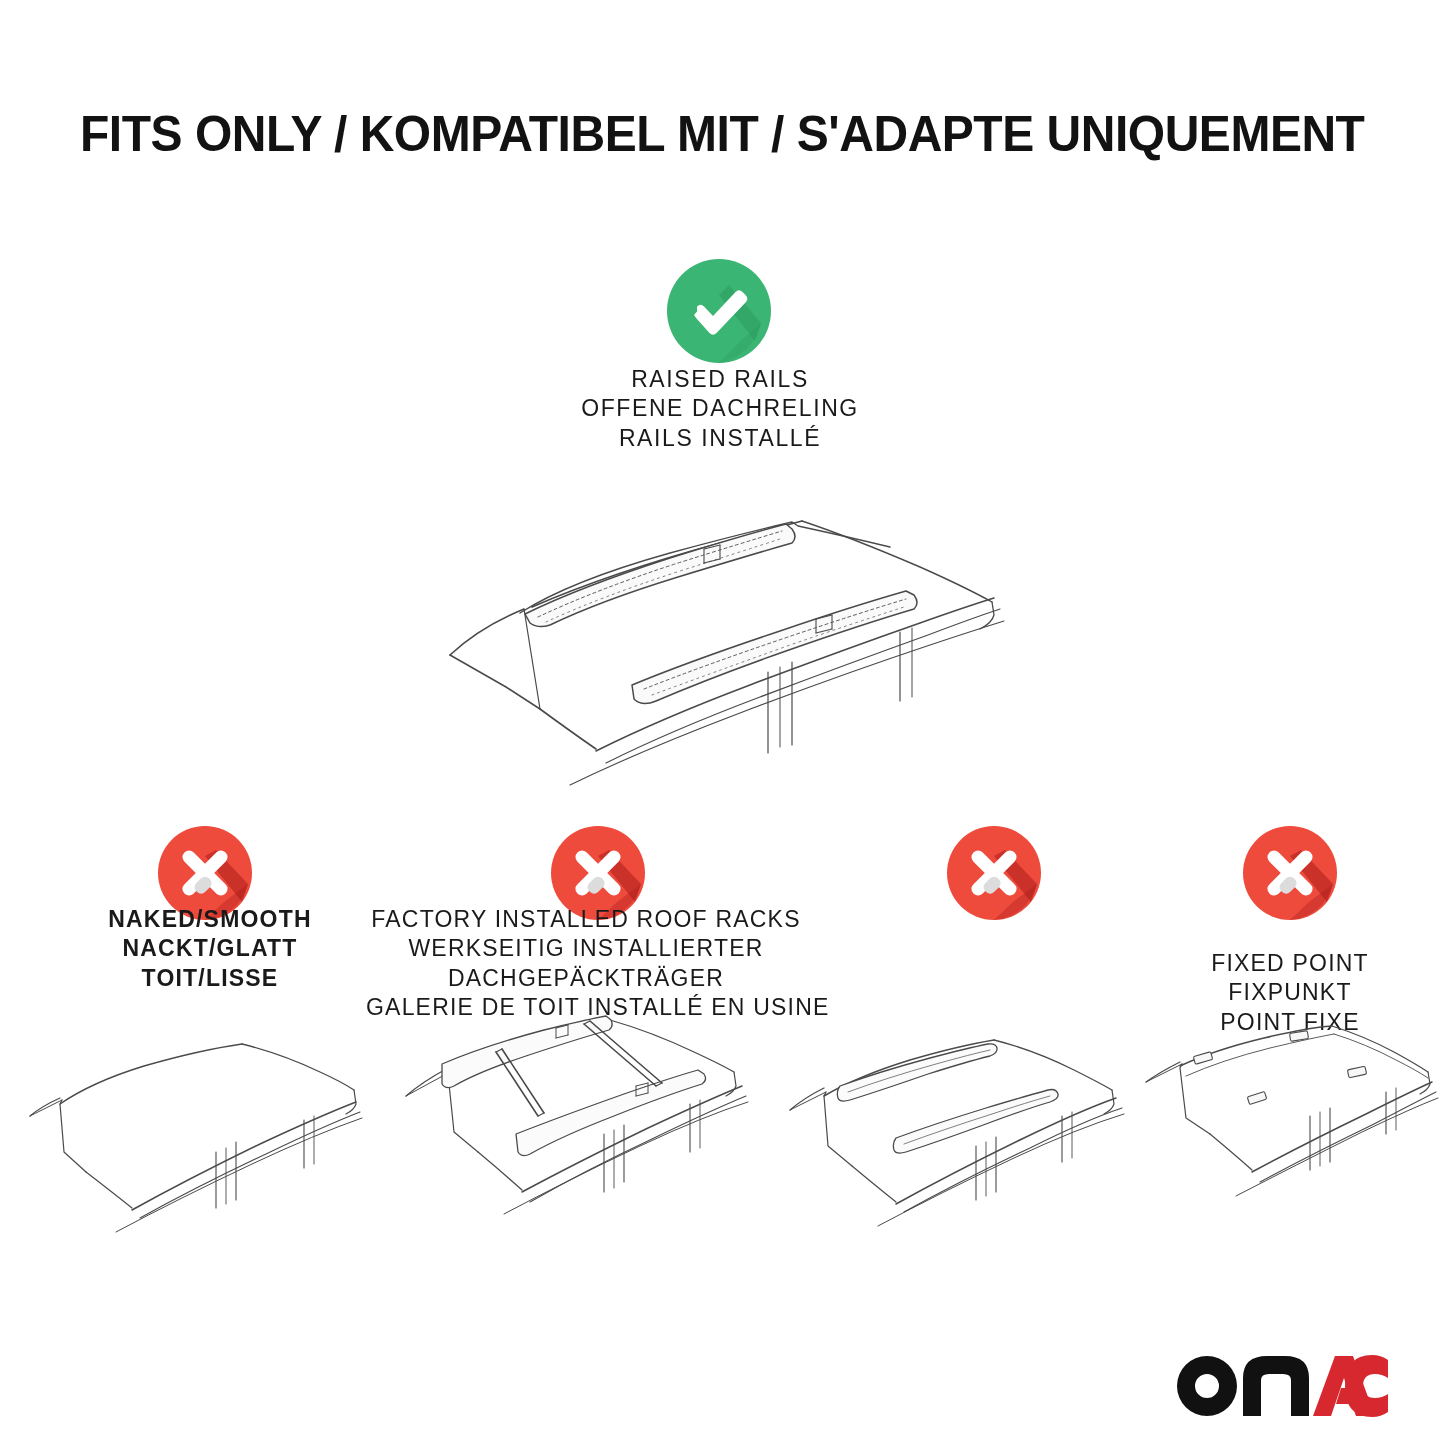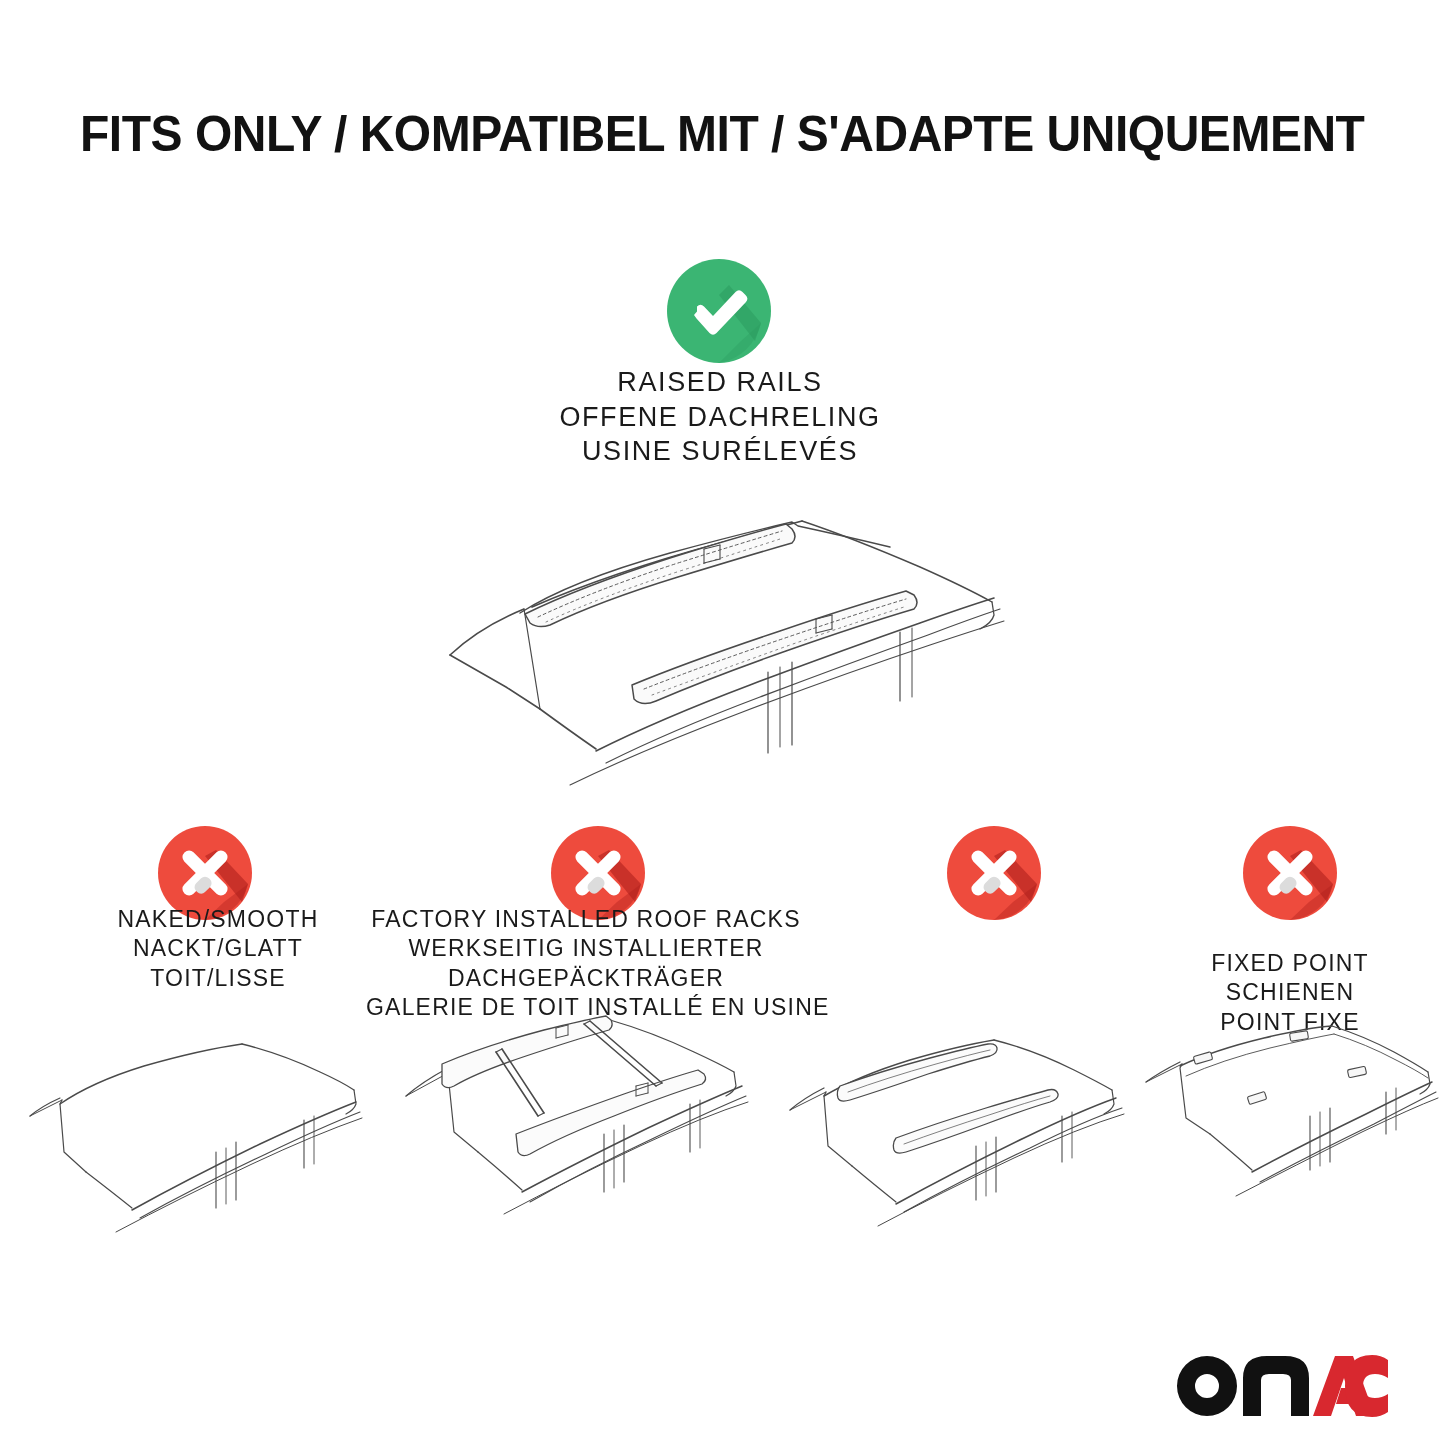--- a/index.html
+++ b/index.html
@@ -34,21 +34,21 @@
     text-align:center;
     color:#1a1a1a;
     font-family:"Liberation Sans", sans-serif;
     font-weight:normal;
     line-height:1.28;
     letter-spacing:1.2px;
     white-space:nowrap;
   }
   .caption .ln { display:block; }
 
-  #ok-caption { font-size:27px; letter-spacing:1.6px;text-align:center; }
+  #ok-caption { font-size:23px; letter-spacing:1.6px;text-align:center; }
 
   .no-caption { font-size:23px; }
 
   
   .illus { position:absolute; }
   .illus svg { display:block; }
 
   
   #logo { position:absolute; left:1173px; top:1352px; width:215px; height:70px; }
   #logo svg { display:block; }
@@ -66,21 +66,21 @@
       <path d="M56 40 L66 30 L98 68 L92 86 Z" fill="#2c9b5f" opacity="0.55"></path>
       <path d="M78 86 L98 68 A52 52 0 0 1 56 108 Z" fill="#2c9b5f" opacity="0.35"></path>
       <path d="M34 56.5 L31 60 L33.5 63.5 L46.5 78 Q50 81.5 53.5 78 L83 47 Q86 43.5 82.5 40 L79.5 37 Q76 33.5 72.5 37 L50 61 L41 51.5 Q37.5 48 34 51.5 Z" fill="#ffffff"></path>
       <path d="M50 61 L53.5 78 Q50 81.5 46.5 78 L39 69 Z" fill="#e9e9e9" opacity="0.0"></path>
     </svg>
   </div>
 
   <div class="caption" id="ok-caption" style="left:345px; top:365px; width:750px;">
     <span class="ln">RAISED RAILS</span>
     <span class="ln">OFFENE DACHRELING</span>
-    <span class="ln">USINE SURÉLEVÉS</span>
+    <span class="ln">RAILS INSTALLÉ</span>
   </div>
 
   <div class="illus" style="left:420px; top:495px; width:600px; height:300px;">
     <svg width="600" height="300" viewBox="0 0 600 300" fill="none" stroke="#4a4a4a" stroke-width="1.6" stroke-linecap="round" stroke-linejoin="round">
 
       <path d="M100 118 Q150 86 250 58 Q320 39 372 27 L378 31 Q420 40 470 52" stroke-width="1.4"></path>
       <path d="M30 160 Q60 132 104 114"></path>
       <path d="M30 160 L86 192 L120 214"></path>
       <path d="M120 214 Q150 236 176 254"></path>
 
@@ -121,21 +121,21 @@
       <circle cx="51" cy="51" r="47" fill="#ee4b3d"></circle>
       <path d="M51 34 L62 28 L94 62 L88 80 Z" fill="#b01f1c" opacity="0.6"></path>
       <path d="M70 80 L94 62 A47 47 0 0 1 51 98 Z" fill="#b01f1c" opacity="0.4"></path>
       <g fill="#ffffff">
         <rect x="44.5" y="22" width="13" height="58" rx="6.2" transform="rotate(45 51 51)"></rect>
         <rect x="44.5" y="22" width="13" height="58" rx="6.2" transform="rotate(-45 51 51)"></rect>
       </g>
       <rect x="52" y="52" width="12.5" height="18" rx="5.5" fill="#dcdcdc" transform="rotate(45 51 51)"></rect>
     </svg>
   </div>
-  <div class="caption no-caption" style="left:48px; top:905px; width:340px;">
+  <div class="caption no-caption" style="left:40px; top:905px; width:340px;font-weight:bold;">
     <span class="ln">NAKED/SMOOTH</span>
     <span class="ln">NACKT/GLATT</span>
     <span class="ln">TOIT/LISSE</span>
   </div>
   <div class="illus" style="left:20px; top:1020px; width:350px; height:220px;">
     <svg width="350" height="220" viewBox="0 0 350 220" fill="none" stroke="#4a4a4a" stroke-width="1.4" stroke-linecap="round" stroke-linejoin="round">
       <path d="M40 84 Q72 62 124 46 Q180 30 222 24" stroke-width="1.5"></path>
       <path d="M222 24 Q262 34 300 52 Q322 62 334 70" stroke-width="1.3"></path>
       <path d="M10 96 Q22 86 40 78" stroke-width="1.2"></path>
       <path d="M10 96 L42 80" stroke-width="1.0"></path>
@@ -255,21 +255,21 @@
       <path d="M70 80 L94 62 A47 47 0 0 1 51 98 Z" fill="#b01f1c" opacity="0.4"></path>
       <g fill="#ffffff">
         <rect x="44.5" y="22" width="13" height="58" rx="6.2" transform="rotate(45 51 51)"></rect>
         <rect x="44.5" y="22" width="13" height="58" rx="6.2" transform="rotate(-45 51 51)"></rect>
       </g>
       <rect x="52" y="52" width="12.5" height="18" rx="5.5" fill="#dcdcdc" transform="rotate(45 51 51)"></rect>
     </svg>
   </div>
   <div class="caption no-caption" style="left:1150px; top:949px; width:280px;">
     <span class="ln">FIXED POINT</span>
-    <span class="ln">SCHIENEN</span>
+    <span class="ln">FIXPUNKT</span>
     <span class="ln">POINT FIXE</span>
   </div>
   <div class="illus" style="left:1140px; top:1020px; width:300px; height:220px;">
     <svg width="300" height="220" viewBox="0 0 300 220" fill="none" stroke="#4a4a4a" stroke-width="1.4" stroke-linecap="round" stroke-linejoin="round">
       <path d="M40 46 Q74 30 124 18 Q166 8 192 6" stroke-width="1.5"></path>
       <path d="M192 6 Q224 16 254 32 Q276 44 288 52" stroke-width="1.3"></path>
       <path d="M6 62 Q20 52 40 42" stroke-width="1.2"></path>
       <path d="M6 62 L42 44" stroke-width="1.0"></path>
       <path d="M42 44 L40 48 L46 98 L70 114" stroke-width="1.2"></path>
       <path d="M70 114 Q94 134 112 150" stroke-width="1.2"></path>

